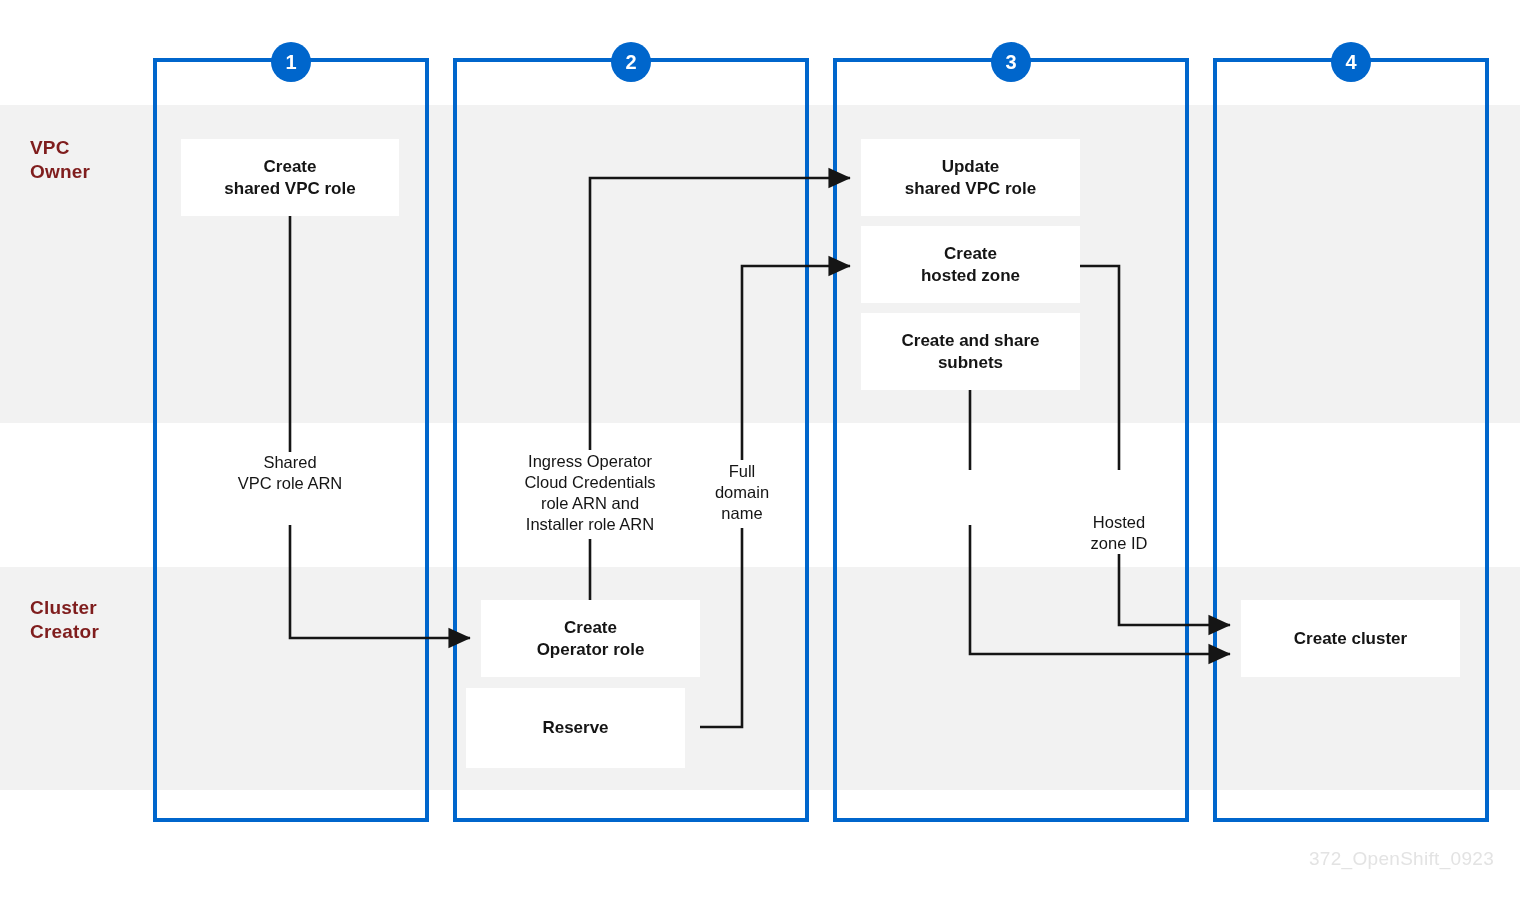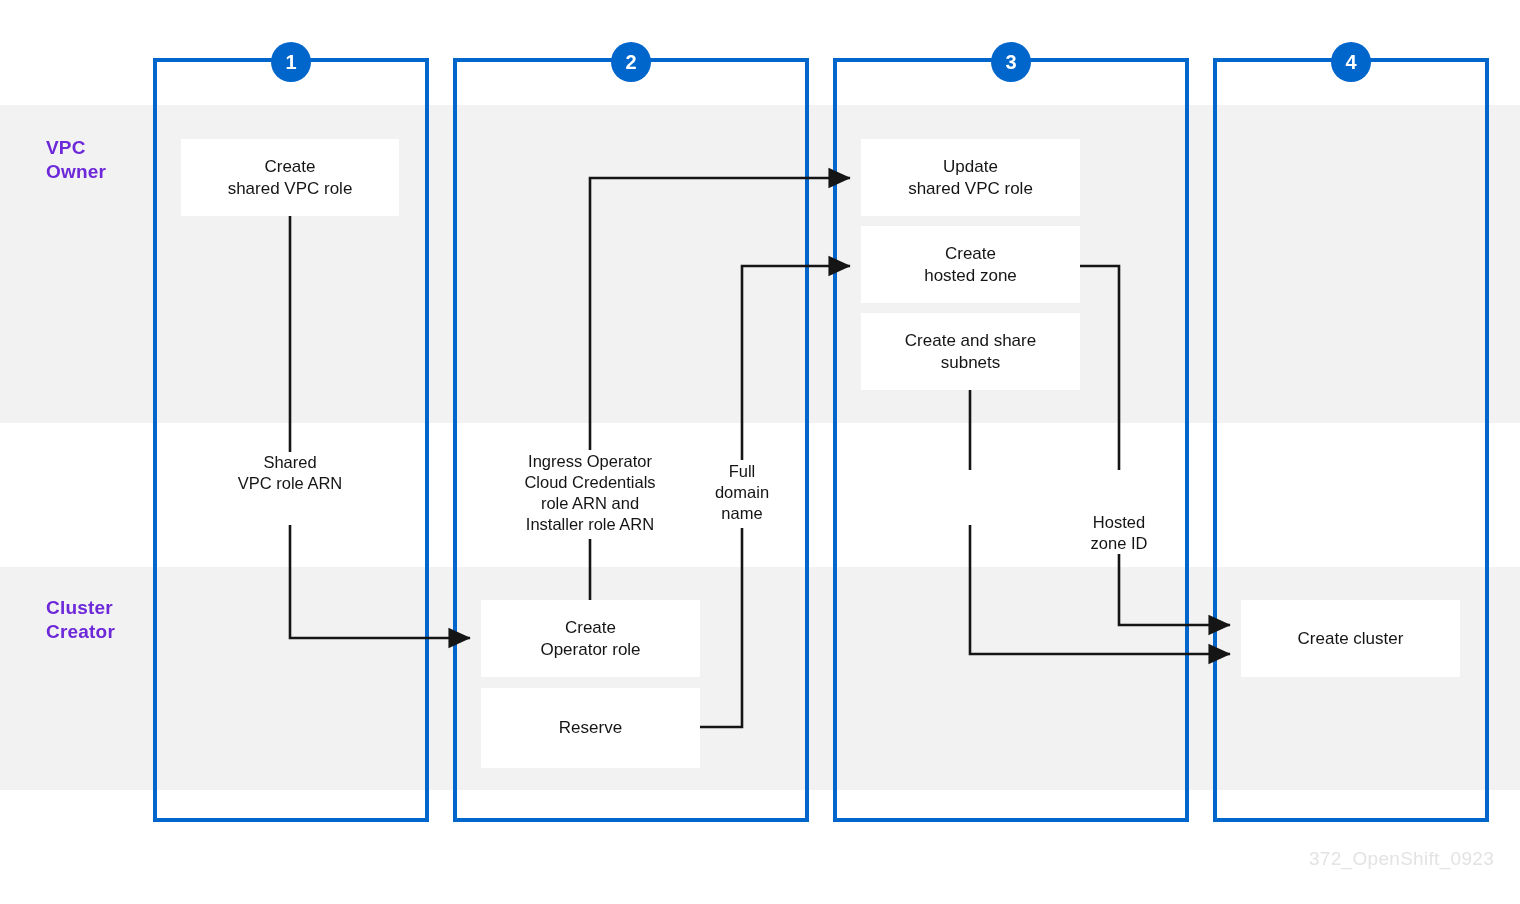--- a/index.html
+++ b/index.html
@@ -25,24 +25,23 @@
     background: #f2f2f2;
   }
   #band-vpc-owner { top: 105px; height: 318px; }
   #band-cluster-creator { top: 567px; height: 223px; }
 
   .lane-label {
     position: absolute;
     font-weight: bold;
     font-size: 19px;
     line-height: 24px;
-    color: #6d28d9;
+    color: #7f1d1d;
     letter-spacing: 0.2px;
     white-space: pre-line;
-    margin-left: 16px;
   }
   #lane-label-vpc-owner { left: 30px; top: 136px; }
   #lane-label-cluster-creator { left: 30px; top: 596px; }
 
   
   .phase {
     position: absolute;
     border: 4px solid #0066cc;
     box-sizing: border-box;
     background: transparent;
@@ -67,21 +66,21 @@
 
   
   .node {
     position: absolute;
     background: #ffffff;
     display: flex;
     align-items: center;
     justify-content: center;
     text-align: center;
     font-size: 17px;
-    font-weight: normal;
+    font-weight: bold;
     line-height: 22px;
     color: #151515;
     white-space: pre-line;
     z-index: 4;
   }
 
   
   .edge-label {
     position: absolute;
     text-align: center;
@@ -173,21 +172,21 @@
       <path d="M1080,266 L1119,266 L1119,470" stroke="#151515" stroke-width="2.6" fill="none"></path>
       <path d="M1119,525 L1119,625 L1230,625" stroke="#151515" stroke-width="2.6" fill="none" marker-end="url(#arrow)"></path>
     </g>
   </svg>
 
   <div class="node" style="left:181px; top:139px; width:218px; height:77px;">Create
 shared VPC role</div>
 
   <div class="node" style="left:481px; top:600px; width:219px; height:77px;">Create
 Operator role</div>
-  <div class="node" style="left:481px; top:688px; width:219px; height:80px;">Reserve</div>
+  <div class="node" style="left:466px; top:688px; width:219px; height:80px;">Reserve</div>
 
   <div class="node" style="left:861px; top:139px; width:219px; height:77px;">Update
 shared VPC role</div>
   <div class="node" style="left:861px; top:226px; width:219px; height:77px;">Create
 hosted zone</div>
   <div class="node" style="left:861px; top:313px; width:219px; height:77px;">Create and share
 subnets</div>
 
   <div class="node" style="left:1241px; top:600px; width:219px; height:77px;">Create cluster</div>
 

